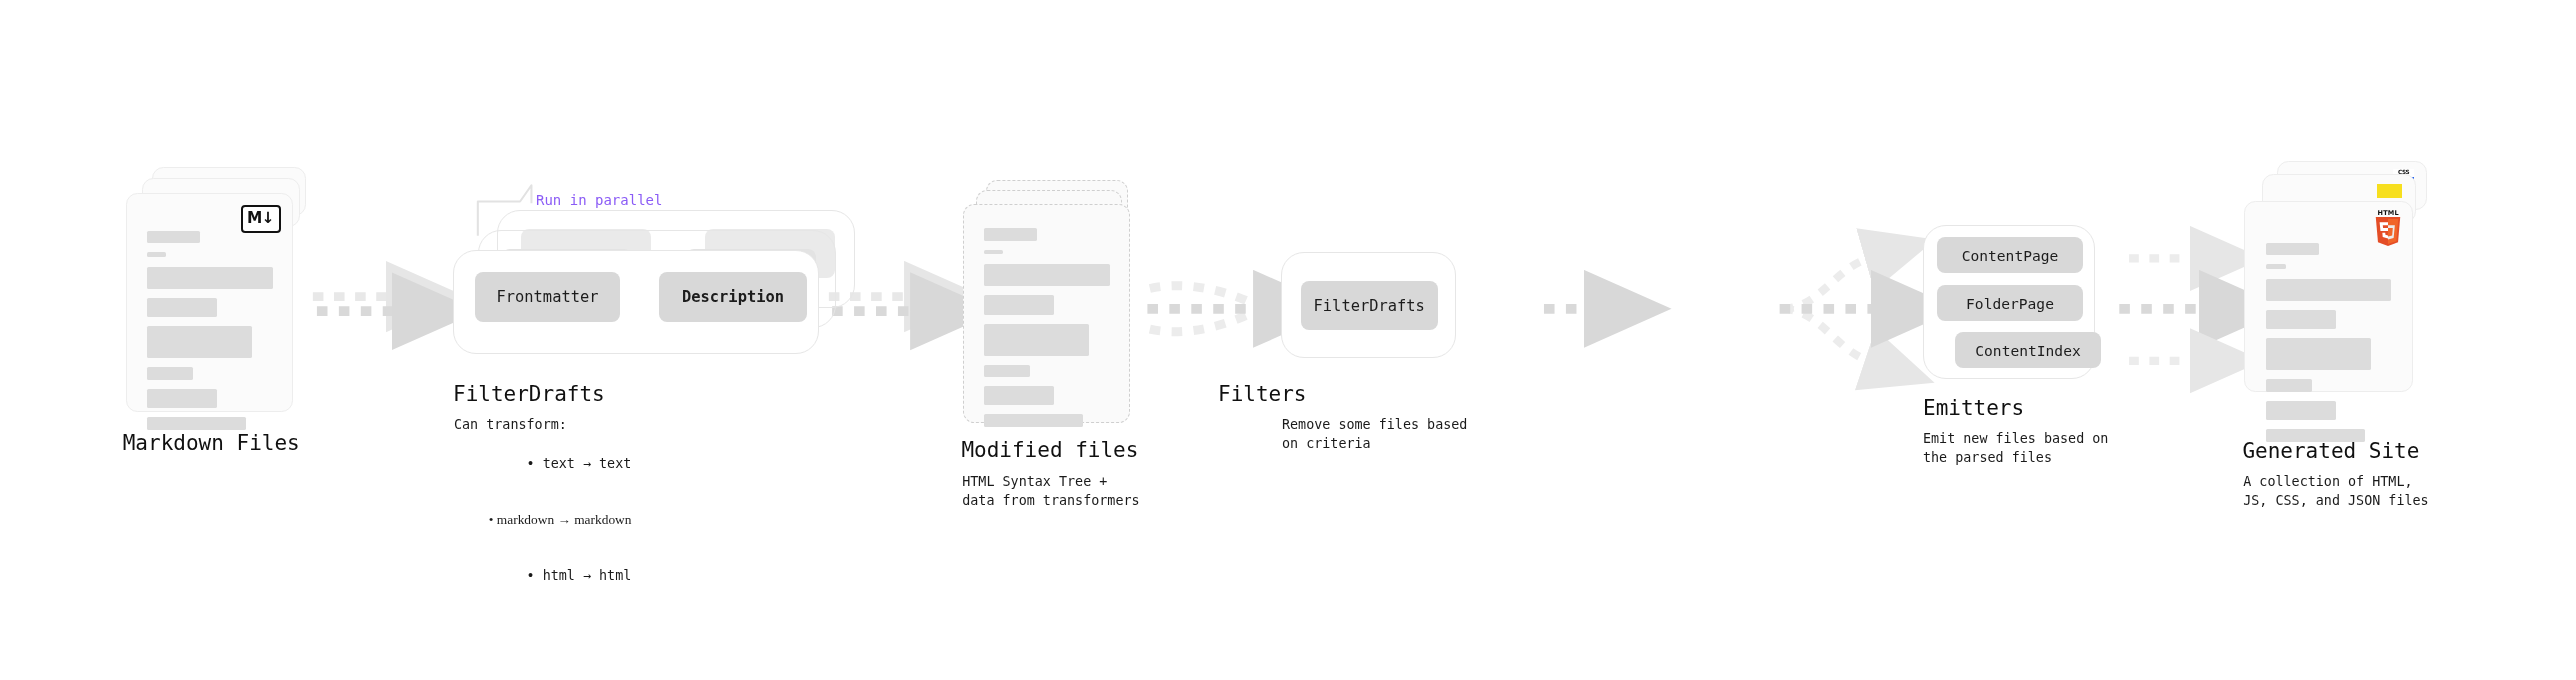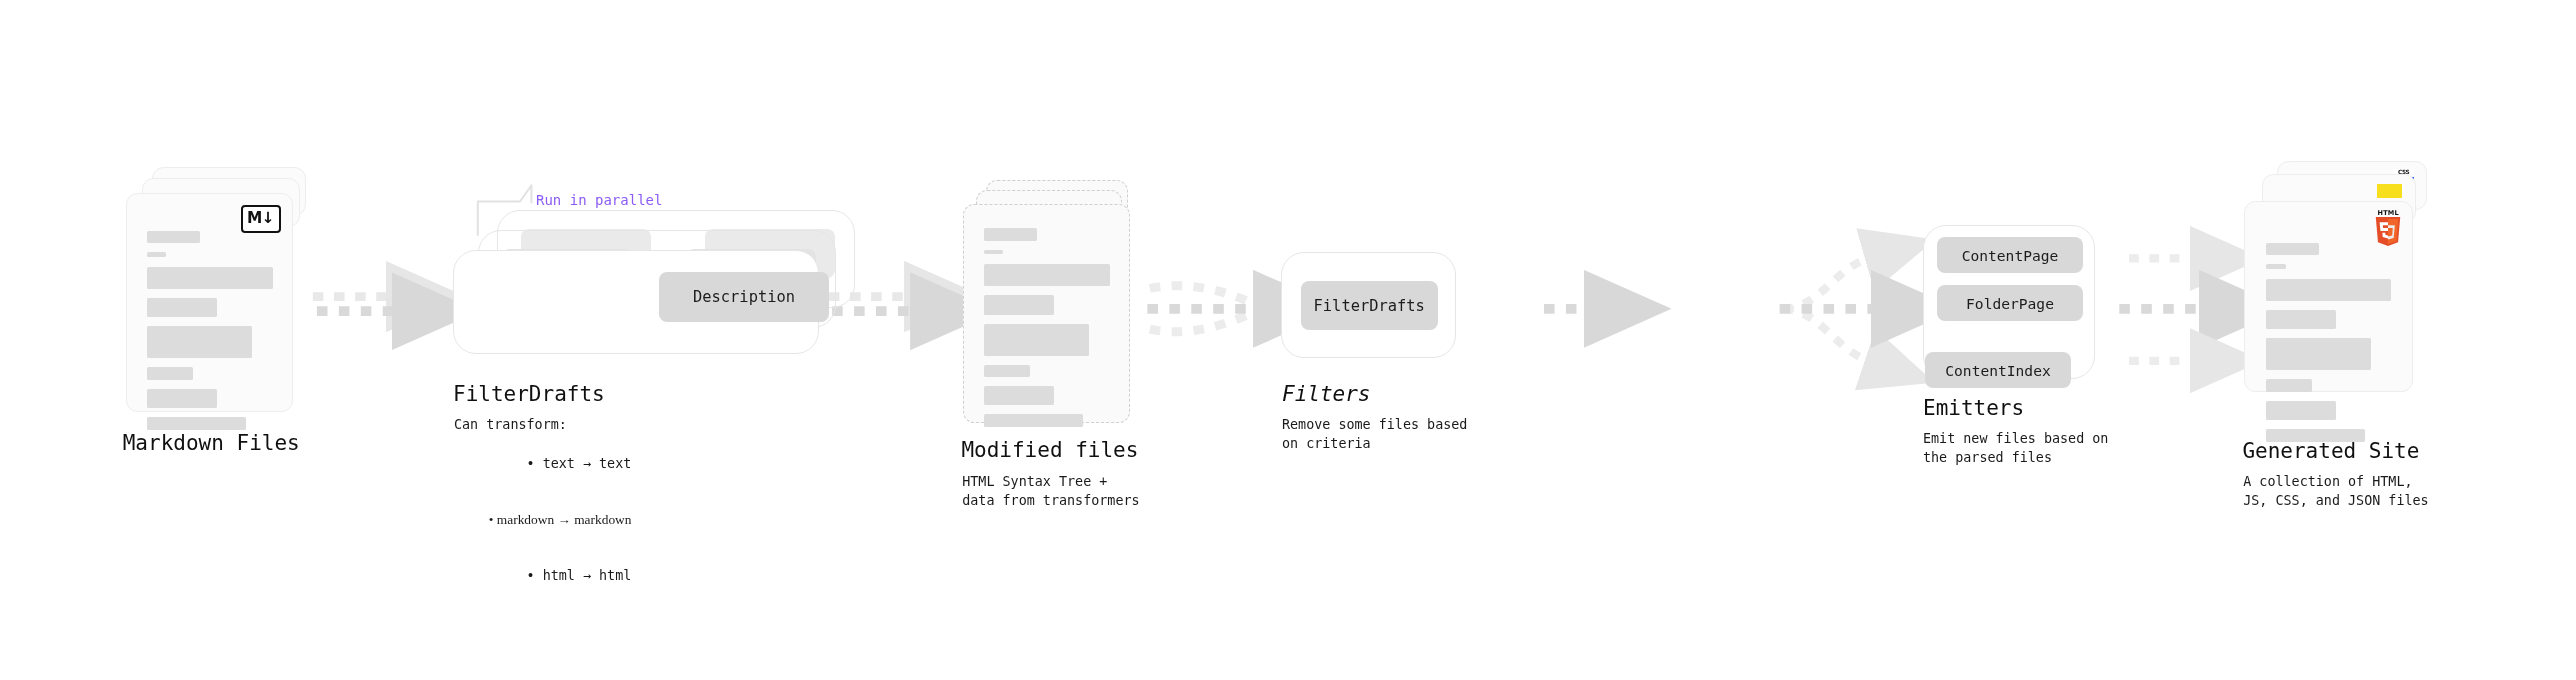--- a/index.html
+++ b/index.html
@@ -246,21 +246,24 @@
       <div class="pill ghost" style="left:23px; top:18px; width:130px; height:49px;"></div>
       <div class="pill ghost" style="left:207px; top:18px; width:130px; height:49px;"></div>
     </div>
 
     <div class="group-panel" style="left:478px; top:230px; width:358px; height:98px;">
       <div class="pill ghost2" style="left:23px; top:18px; width:130px; height:49px;"></div>
       <div class="pill ghost2" style="left:207px; top:18px; width:130px; height:49px;"></div>
     </div>
 
     <div class="group-panel" style="left:453px; top:250px; width:366px; height:104px; background:#ffffff;">
-      <div class="pill" style="left:205px; top:21px; width:170px; height:50px;">
+      <div class="pill" style="left:21px; top:21px; width:145px; height:50px;">
+        <span>Frontmatter</span>
+      </div>
+      <div class="pill" style="left:205px; top:21px; width:148px; height:50px;font-weight:bold;">
         <span>Description</span>
       </div>
     </div>
 
     <div class="title" style="left:453px; top:382px;">FilterDrafts</div>
 
     <div class="caption" style="left:454px; top:416px;">Can transform:</div>
 
     <div style="position:absolute; left:462px; top:436px;">
       <div class="caption" style="position:relative; left:0; top:0;">
@@ -298,35 +301,35 @@
 data from transformers</div>
   </div>
 
   <div class="stage" style="left:0px; top:0px;">
     <div class="group-panel" style="left:1281px; top:252px; width:175px; height:106px; background:#ffffff;">
       <div class="pill" style="left:18.7px; top:28px; width:137px; height:49px;">
         <span>FilterDrafts</span>
       </div>
     </div>
 
-    <div class="title" style="left:1282px; top:382px;font-style:italic;">Filters</div>
+    <div class="title" style="left:1218px; top:382px;">Filters</div>
     <div class="caption" style="left:1282px; top:416px;">Remove some files based
 on criteria</div>
   </div>
 
 
   <div class="stage" style="left:0px; top:0px;">
     <div class="group-panel" style="left:1923px; top:225px; width:172px; height:154px; background:#ffffff;">
       <div class="pill" style="left:13px; top:11.4px; width:146px; height:36px; font-size:14.6px;">
         <span>ContentPage</span>
       </div>
       <div class="pill" style="left:13px; top:59px; width:146px; height:36px; font-size:14.6px;">
         <span>FolderPage</span>
       </div>
-      <div class="pill" style="left:1px; top:106px; width:146px; height:36px; font-size:14.6px;margin-top:20px;">
+      <div class="pill" style="left:31px; top:106px; width:146px; height:36px; font-size:14.6px;">
         <span>ContentIndex</span>
       </div>
     </div>
 
     <div class="title" style="left:1923px; top:396px;">Emitters</div>
     <div class="caption" style="left:1923px; top:430px;">Emit new files based on
 the parsed files</div>
   </div>
 
   <div class="stage" style="left:2244px; top:161px;">

